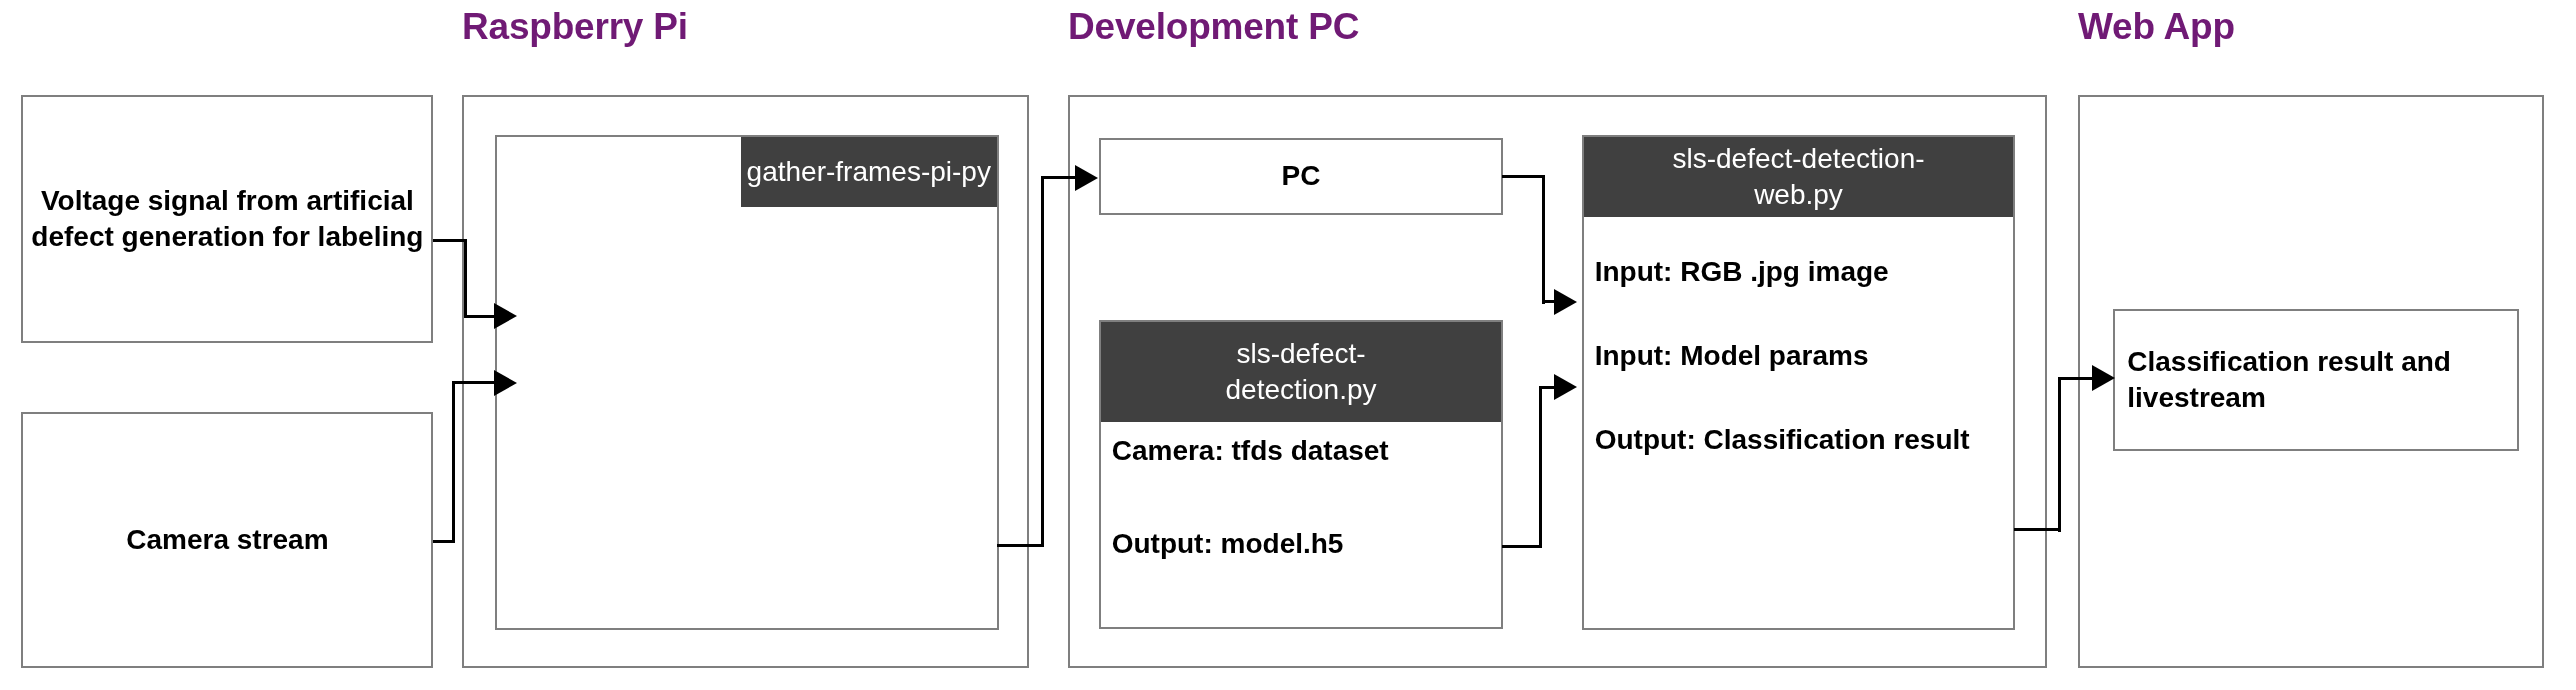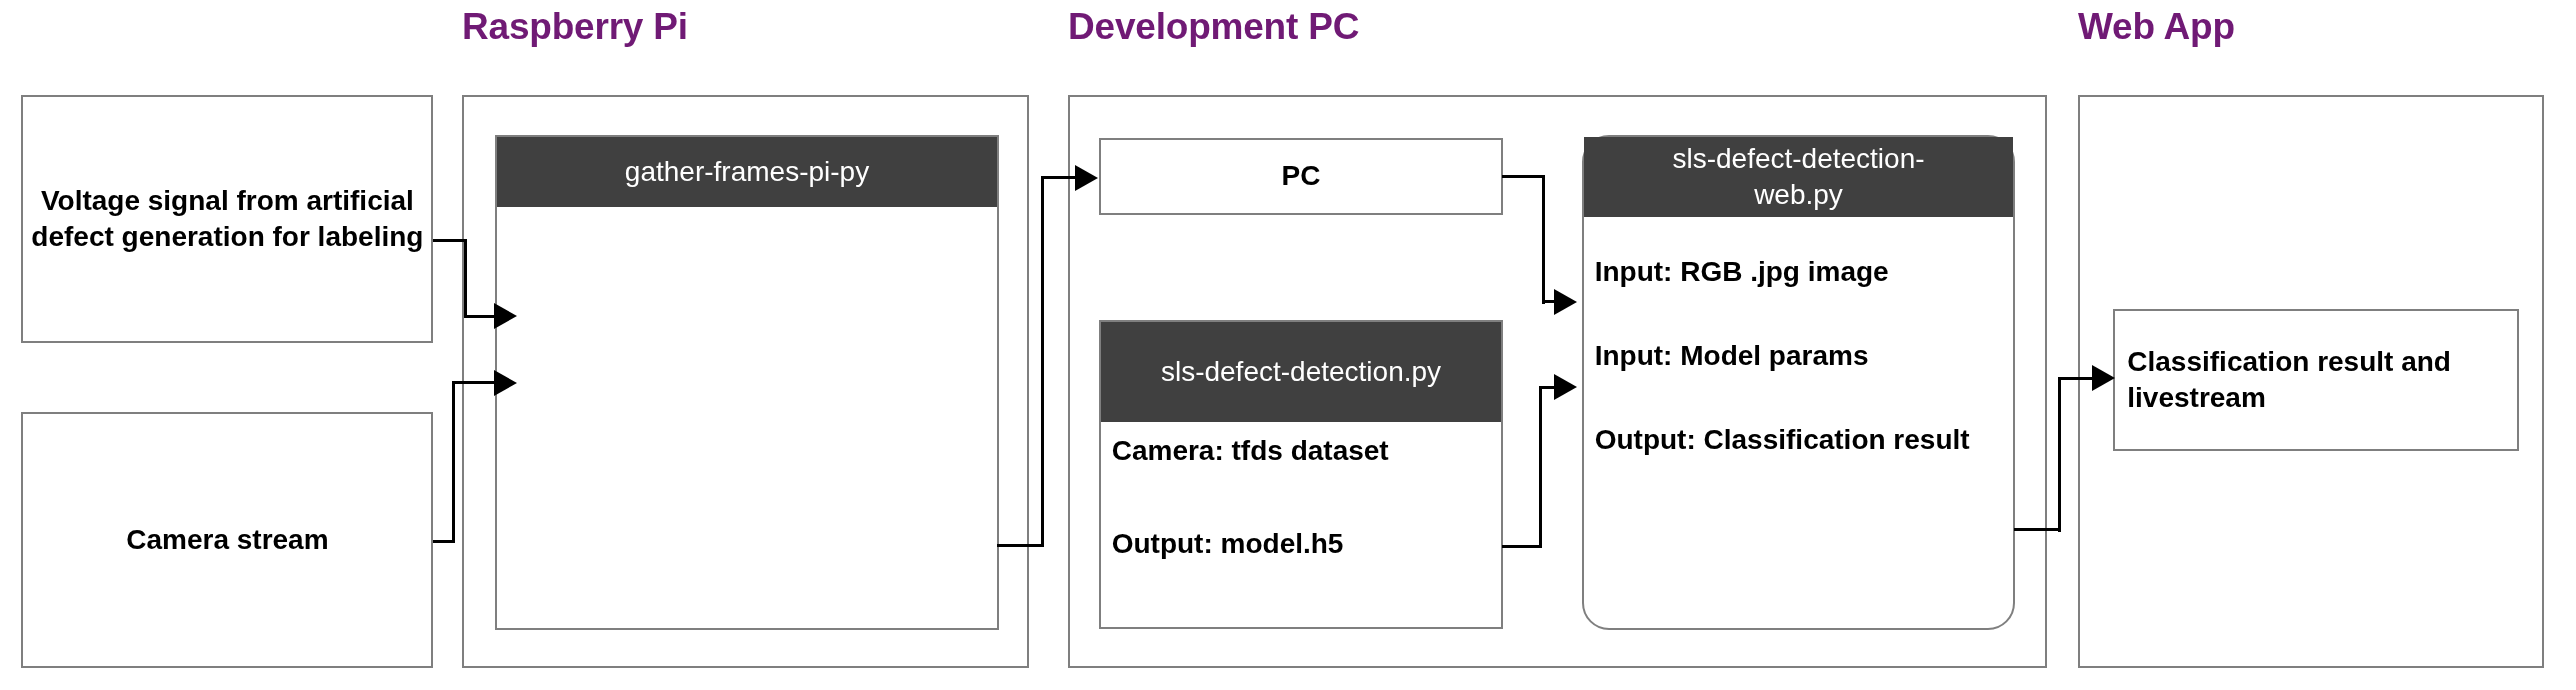--- a/index.html
+++ b/index.html
@@ -134,40 +134,40 @@
   <div class="group-box" style="left:2078px; top:95px; width:466px; height:573px;"></div>
 
   <div class="plain-box" style="left:21.4px; top:95px; width:412px; height:248px;">
     <div class="box-text">Voltage signal from artificial defect generation for labeling</div>
   </div>
 
   <div class="plain-box" style="left:21.4px; top:412px; width:412px; height:256px;">
     <div class="box-text">Camera stream</div>
   </div>
 
-  <div class="card" style="left:495px; top:135px; width:504px; height:495px;">
+  <div class="card" style="left:495px; top:135px; width:504px; height:495px;align-items:flex-end;">
     <div class="card-header" style="height:70px;">gather-frames-pi-py</div>
   </div>
 
   <div class="plain-box" style="left:1099px; top:138px; width:404px; height:77px;">
     <div class="box-text">PC</div>
   </div>
 
   <div class="card" style="left:1099px; top:320px; width:404px; height:309px;">
-    <div class="card-header" style="height:100px; ">
+    <div class="card-header" style="height:100px; flex-direction:column;">
       <span>sls-defect-</span>
       <span>detection.py</span>
     </div>
     <div class="card-body">
       <div class="card-line" style="top:10.7px;">Camera: tfds dataset</div>
       <div class="card-line" style="top:104px;">Output: model.h5</div>
     </div>
   </div>
 
-  <div class="card" style="left:1582px; top:135px; width:433px; height:495px;border-radius:27px;">
+  <div class="card" style="left:1582px; top:135px; width:433px; height:495px;">
     <div class="card-header" style="height:80px; flex-direction:column;">
       <span>sls-defect-detection-</span>
       <span>web.py</span>
     </div>
     <div class="card-body">
       <div class="card-line" style="top:37px;">Input: RGB .jpg image</div>
       <div class="card-line" style="top:121px;">Input: Model params</div>
       <div class="card-line" style="top:205px;">Output: Classification result</div>
     </div>
   </div>

